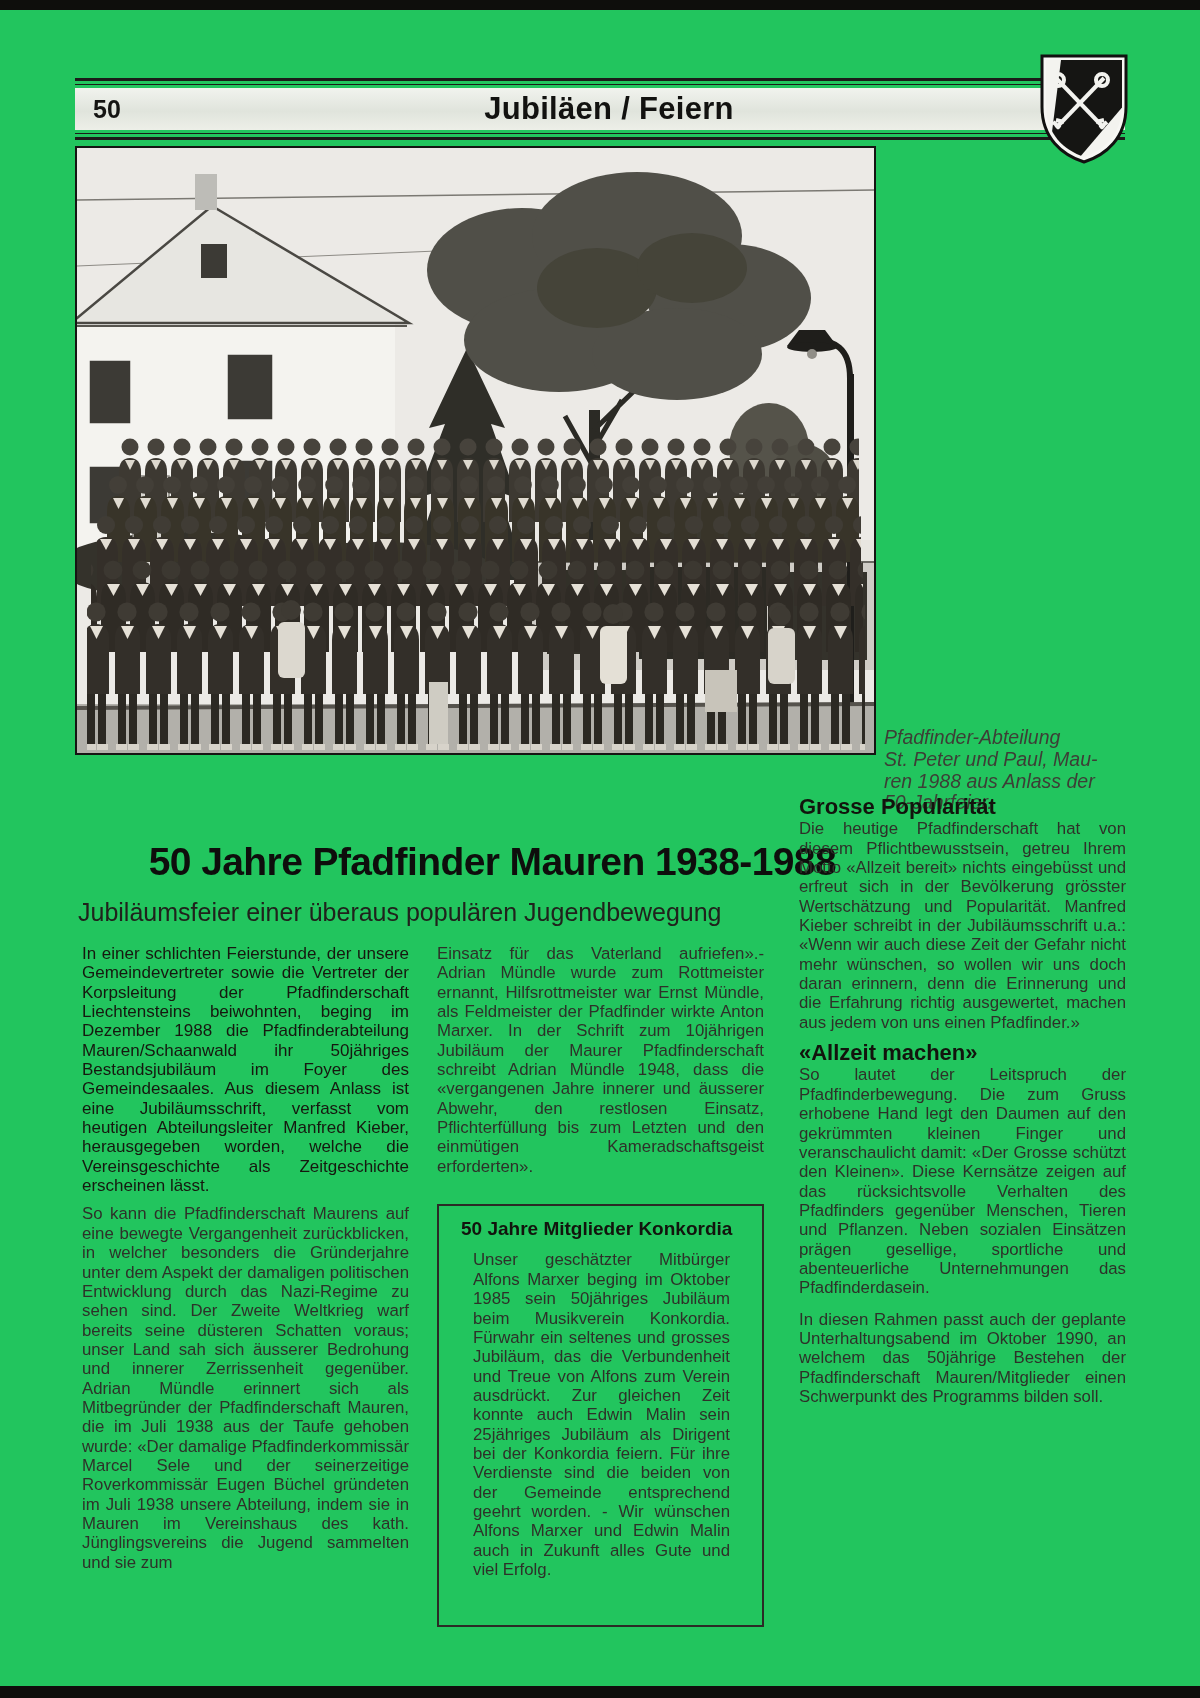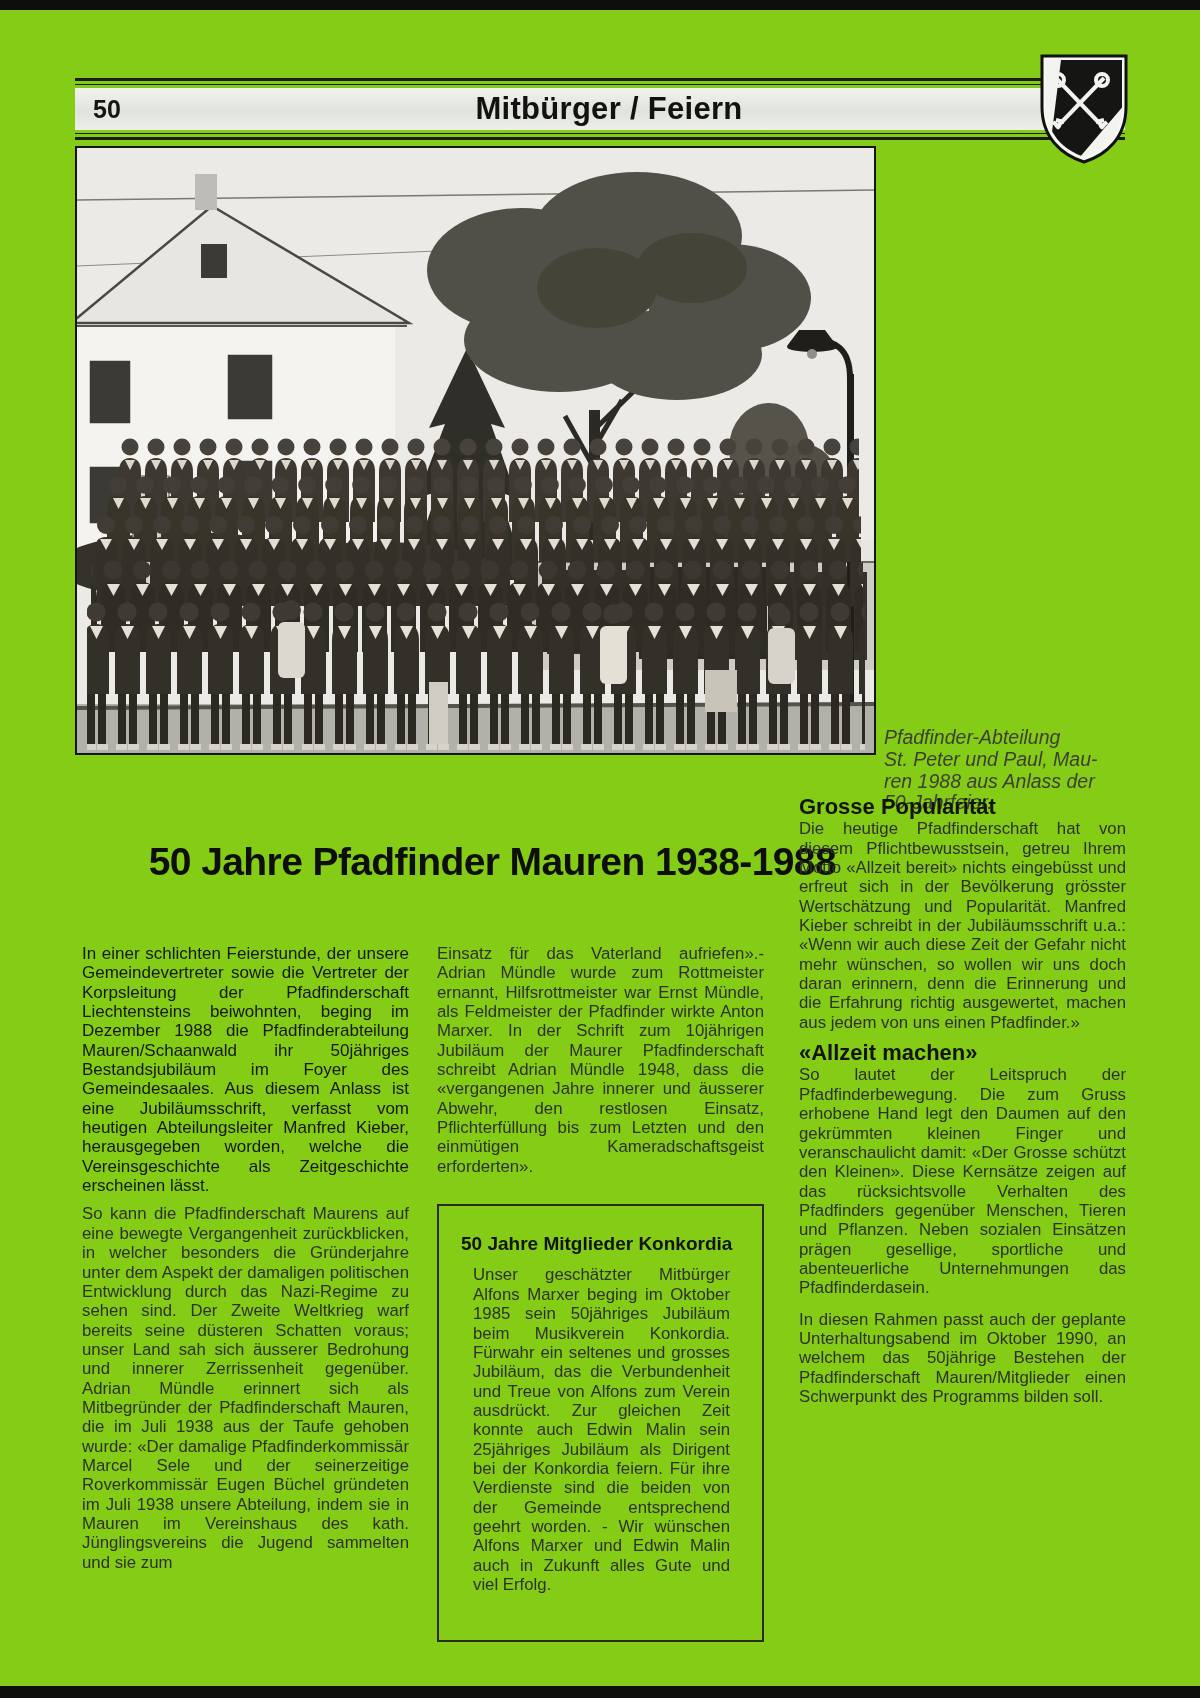--- a/index.html
+++ b/index.html
@@ -1,17 +1,17 @@
 <!DOCTYPE html>
 <html><head>
 <meta charset="utf-8">
 <style>
   html,body{margin:0;padding:0;}
   body{width:1200px;height:1698px;background:#ffffff;font-family:"Liberation Sans", sans-serif;}
-  #page{position:relative;width:1200px;height:1698px;background:#84cc16;overflow:hidden;}
+  #page{position:relative;width:1200px;height:1698px;background:#22c55e;overflow:hidden;}
 
   .bar-top{position:absolute;left:0;top:0;width:1200px;height:10px;background:#0e0e0c;}
   .bar-bottom{position:absolute;left:0;top:1686px;width:1200px;height:12px;background:#0e0e0c;}
 
   .header{position:absolute;left:75px;top:78px;width:1050px;}
   .rule-heavy{height:0;border-top:3px solid #1b1b19;}
   .rule-thin{height:0;border-top:1.5px solid #1b1b19;margin-top:3px;}
   .band{height:42px;margin:3px 0;background:linear-gradient(180deg,#f1f3ee 0%,#e0e4dc 55%,#edefe8 100%);display:flex;align-items:center;}
   .page-num{width:95px;padding-left:18px;font-size:25px;font-weight:bold;color:#141412;}
   .section-title{flex:1;text-align:center;font-size:31px;font-weight:bold;color:#121210;letter-spacing:.3px;margin-right:95px;}
@@ -27,36 +27,36 @@
   .subtitle{position:absolute;left:78px;top:898px;width:760px;font-size:25px;font-weight:400;color:#20221c;}
 
   .col{position:absolute;width:327px;font-size:16.8px;line-height:19.35px;text-align:justify;color:#2e3129;}
   .col p{margin:0 0 9px 0;}
   .col-left{left:82px;top:944px;}
   .col-left .lead{font-weight:normal;color:#16180f;font-size:17px;line-height:19.35px;}
   .col-mid{left:437px;top:944px;}
   .col-right{left:799px;top:786px;}
   .col h4{font-size:22px;font-weight:bold;color:#12140d;margin:11px 0 3px 0;text-align:left;}
 
-  .box{border:2.5px solid #2b2b26;margin-top:28px;padding:28px 20px 34px 22px;}
+  .box{border:2.5px solid #2b2b26;margin-top:28px;padding:13px 20px 34px 22px;}
   .box h4{font-size:19px;margin:0 0 12px 0;}
   .box p{margin:12px;}
 </style>
 </head>
 <body>
 
 <div id="page">
   <div class="bar-top"></div>
 
   <div class="header">
     <div class="rule-heavy"></div>
     <div class="rule-thin"></div>
     <div class="band">
       <span class="page-num">50</span>
-      <span class="section-title">Mitbürger / Feiern</span>
+      <span class="section-title">Jubiläen / Feiern</span>
     </div>
     <div class="rule-thin" style="margin-top:0;"></div>
     <div class="rule-heavy" style="margin-top:3px;"></div>
   </div>
 
   <div class="crest">
     <svg viewBox="0 0 92 112" width="92" height="112">
       <defs>
         <clipPath id="shieldClip">
           <path d="M8 8 H84 V54 C84 82 66 98 46 105 C26 98 8 82 8 54 Z"></path>
@@ -200,20 +200,21 @@
       </g>
     </svg>
   </figure>
 
   <div class="caption">Pfadfinder-Abteilung
 St. Peter und Paul, Mau-
 ren 1988 aus Anlass der
 50-Jahrfeier.</div>
 
   <h2 class="title" style="margin:0;">50 Jahre Pfadfinder Mauren 1938-1988</h2>
+  <h3 class="subtitle" style="margin:0;">Jubiläumsfeier einer überaus populären Jugendbewegung</h3>
 
   <div class="col col-left">
     <p class="lead">In einer schlichten Feierstunde, der unsere Gemeindevertreter sowie die Vertreter der Korpsleitung der Pfadfinderschaft Liechtensteins beiwohnten, beging im Dezember 1988 die Pfadfinderabteilung Mauren/Schaanwald ihr 50jähriges Bestandsjubiläum im Foyer des Gemeindesaales. Aus diesem Anlass ist eine Jubiläumsschrift, verfasst vom heutigen Abteilungsleiter Manfred Kieber, herausgegeben worden, welche die Vereinsgeschichte als Zeitgeschichte erscheinen lässt.</p>
     <p>So kann die Pfadfinderschaft Maurens auf eine bewegte Vergangenheit zurückblicken, in welcher besonders die Gründerjahre unter dem Aspekt der damaligen politischen Entwicklung durch das Nazi-Regime zu sehen sind. Der Zweite Weltkrieg warf bereits seine düsteren Schatten voraus; unser Land sah sich äusserer Bedrohung und innerer Zerrissenheit gegenüber. Adrian Mündle erinnert sich als Mitbegründer der Pfadfinderschaft Mauren, die im Juli 1938 aus der Taufe gehoben wurde: «Der damalige Pfadfinderkommissär Marcel Sele und der seinerzeitige Roverkommissär Eugen Büchel gründeten im Juli 1938 unsere Abteilung, indem sie in Mauren im Vereinshaus des kath. Jünglingsvereins die Jugend sammelten und sie zum</p>
   </div>
 
   <div class="col col-mid">
     <p>Einsatz für das Vaterland aufriefen».- Adrian Mündle wurde zum Rottmeister ernannt, Hilfsrottmeister war Ernst Mündle, als Feldmeister der Pfadfinder wirkte Anton Marxer. In der Schrift zum 10jährigen Jubiläum der Maurer Pfadfinderschaft schreibt Adrian Mündle 1948, dass die «vergangenen Jahre innerer und äusserer Abwehr, den restlosen Einsatz, Pflichterfüllung bis zum Letzten und den einmütigen Kameradschaftsgeist erforderten».</p>
     <div class="box">
       <h4>50 Jahre Mitglieder Konkordia</h4>

